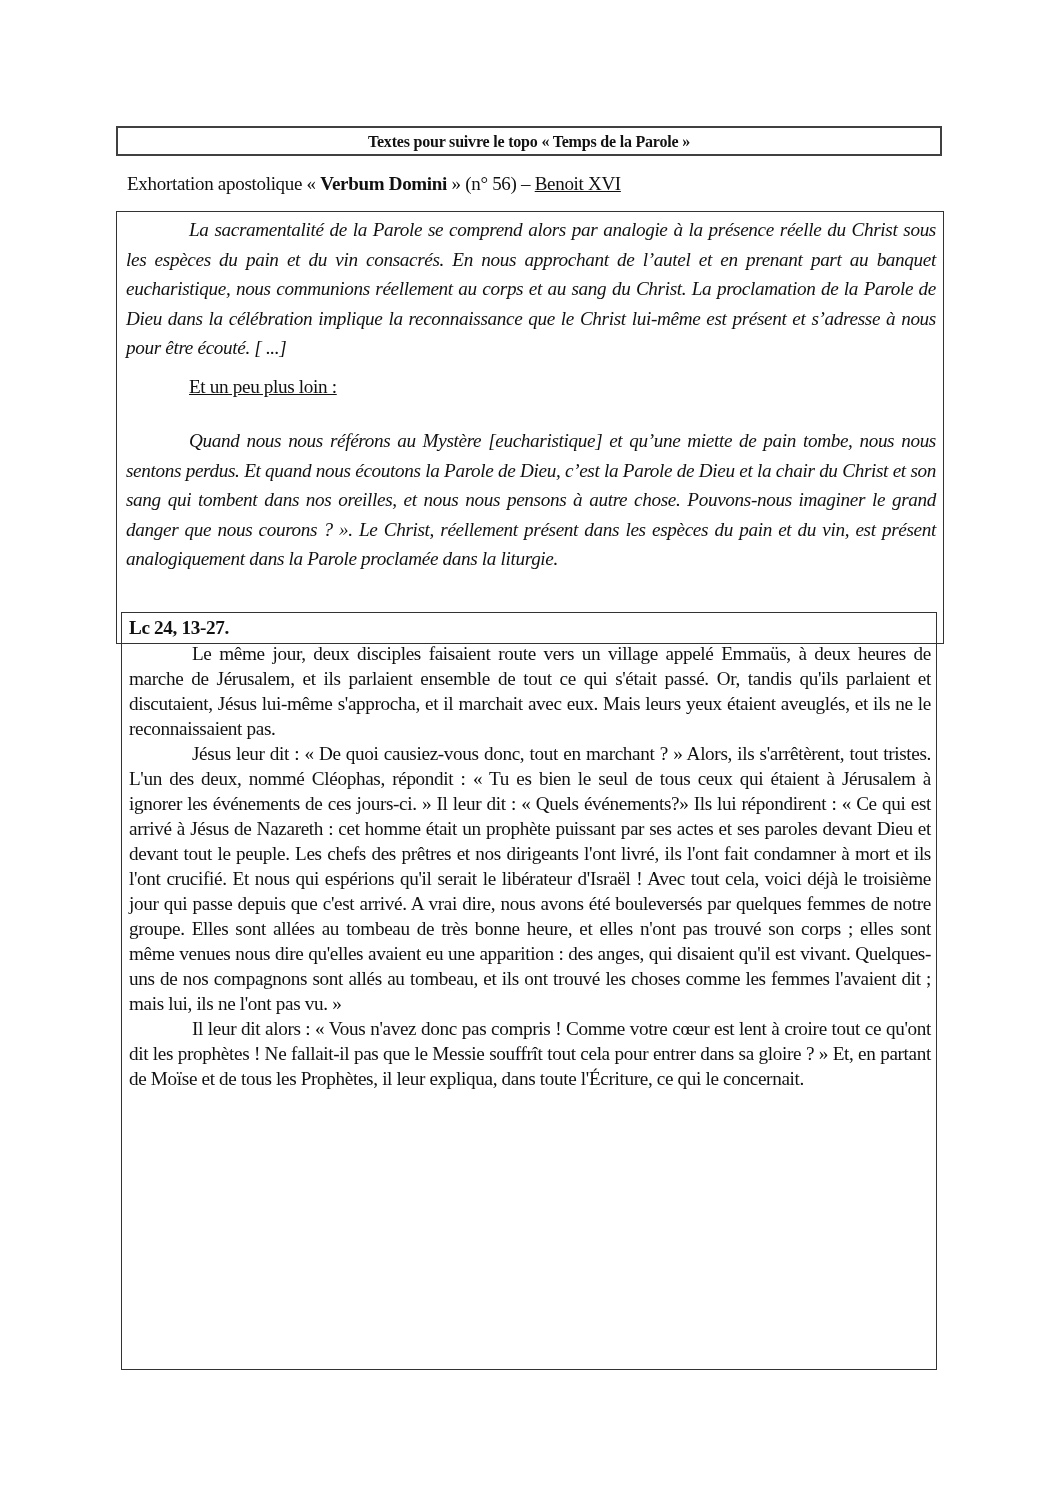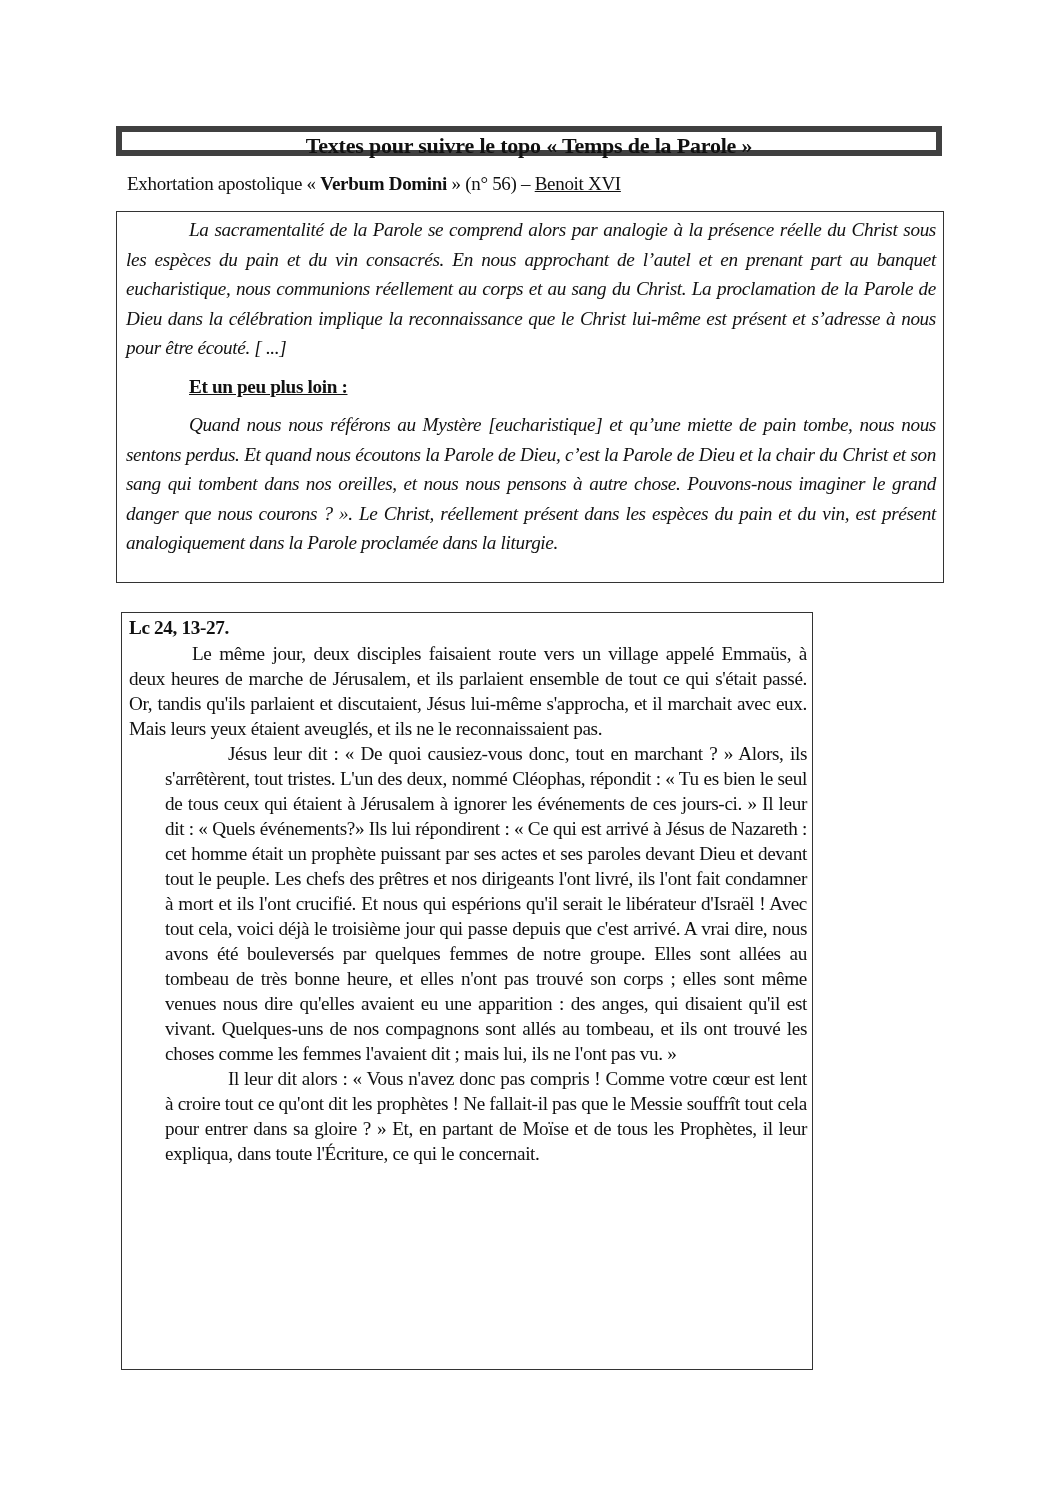--- a/index.html
+++ b/index.html
@@ -3,52 +3,52 @@
   <meta charset="utf-8">
   <style>
     html, body { margin: 0; padding: 0; background: #ffffff; }
     body {
       width: 1058px; height: 1497px; position: relative; overflow: hidden;
       font-family: "Liberation Serif", "DejaVu Serif", serif;
       color: #111;
     }
     .title-box {
       position: absolute; left: 116px; top: 126px; width: 826px; height: 30px;
-      border: 6px solid #404040; box-sizing: border-box;
-      text-align: center; font-weight: bold; font-size: 22px; line-height: 28px;
+      border: 2px solid #404040; box-sizing: border-box;
+      text-align: center; font-weight: bold; font-size: 16px; line-height: 28px;
       letter-spacing: -0.2px;
     }
     .source-line {
       position: absolute; left: 127px; top: 172px; font-size: 19px; line-height: 24px;
       letter-spacing: -0.3px;
       text-align: center;
     }
     .source-line b { font-weight: bold; }
     .source-line u { text-decoration: underline; }
     .quote-box {
-      position: absolute; left: 116px; top: 211px; width: 828px; height: 372px;
+      position: absolute; left: 116px; top: 211px; width: 828px; height: 433px;
       border: 1px solid #333; box-sizing: border-box;
       padding: 3px 7px 0 9px;
       font-size: 19.2px; line-height: 29.5px; text-align: justify;
       letter-spacing: -0.35px;
     }
     .quote-box p { margin: 0; }
     .quote-box .it { font-style: italic; }
     .quote-box .indent { text-indent: 63px; }
-    .quote-box .sub { margin-top: 9px; margin-bottom: 9px; font-style: normal; font-weight: bold; }
+    .quote-box .sub { margin-top: 9px; margin-bottom: 25px; font-style: normal; }
     .quote-box .sub span { text-decoration: underline; }
     .gospel-box {
-      position: absolute; left: 121px; top: 612px; width: 692px; height: 758px;
+      position: absolute; left: 121px; top: 612px; width: 816px; height: 758px;
       border: 1px solid #333; box-sizing: border-box;
       padding: 2px 5px 0 7px;
       font-size: 19.2px; text-align: justify; letter-spacing: -0.35px;
     }
     .gospel-box .ref { font-weight: bold; line-height: 26px; }
     .gospel-box p { margin: 0; line-height: 25px; text-indent: 63px; }
-    .gospel-box p + p { margin-top: 0; margin-left: 36px; }
+    .gospel-box p + p { margin-top: 0; }
   </style>
 </head>
 <body>
 
 <div class="title-box">
   <span>Textes pour suivre le topo « Temps de la Parole »</span>
 </div>
 
 <div class="source-line">
   <span>Exhortation apostolique « </span><b>Verbum Domini</b><span> » (n° 56) – </span><u>Benoit XVI</u>

